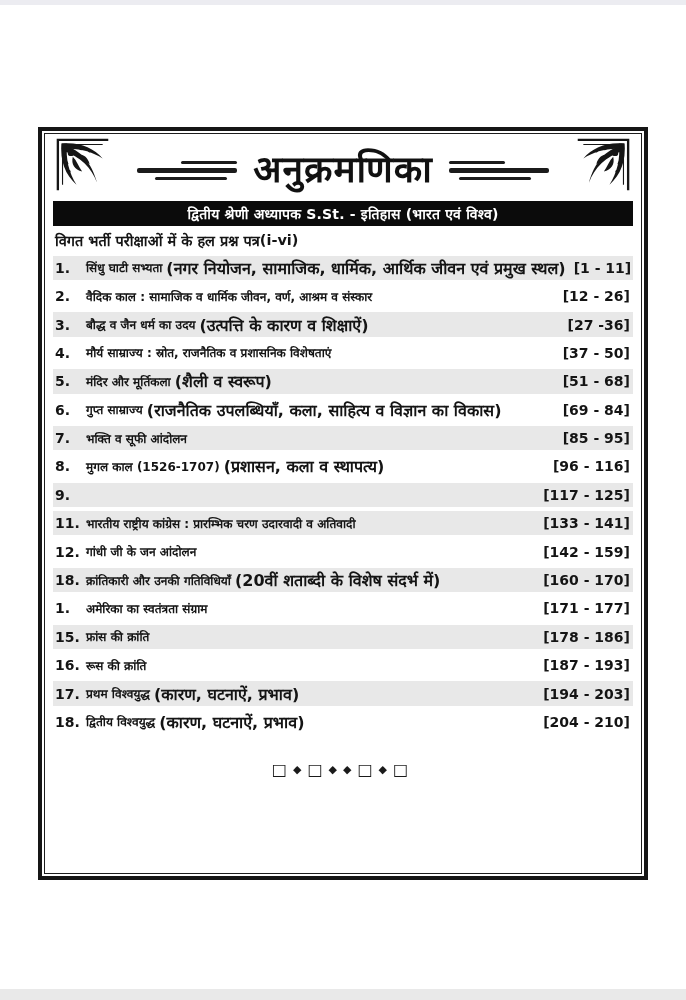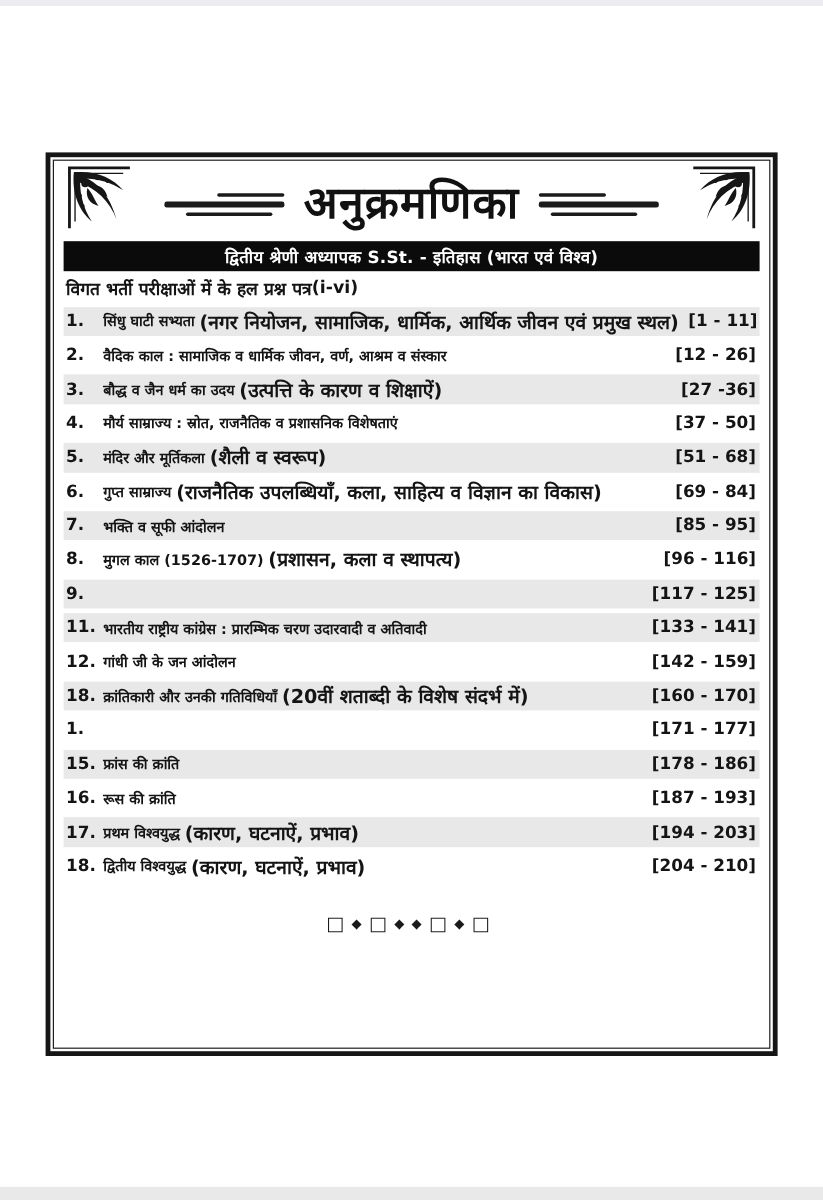--- a/index.html
+++ b/index.html
@@ -175,20 +175,21 @@
           <span class="toc-pages">[142 - 159]</span>
         </div>
         <div class="toc-row stripe">
           <span class="toc-num">18.</span>
           <span class="toc-title">क्रांतिकारी और उनकी गतिविधियाँ</span>
           <span class="toc-sub">(20वीं शताब्दी के विशेष संदर्भ में)</span>
           <span class="toc-pages">[160 - 170]</span>
         </div>
         <div class="toc-row">
           <span class="toc-num">1.</span>
+          <span class="toc-title">अमेरिका का स्वतंत्रता संग्राम</span>
           <span class="toc-pages">[171 - 177]</span>
         </div>
         <div class="toc-row stripe">
           <span class="toc-num">15.</span>
           <span class="toc-title">फ्रांस की क्रांति</span>
           <span class="toc-pages">[178 - 186]</span>
         </div>
         <div class="toc-row">
           <span class="toc-num">16.</span>
           <span class="toc-title">रूस की क्रांति</span>

